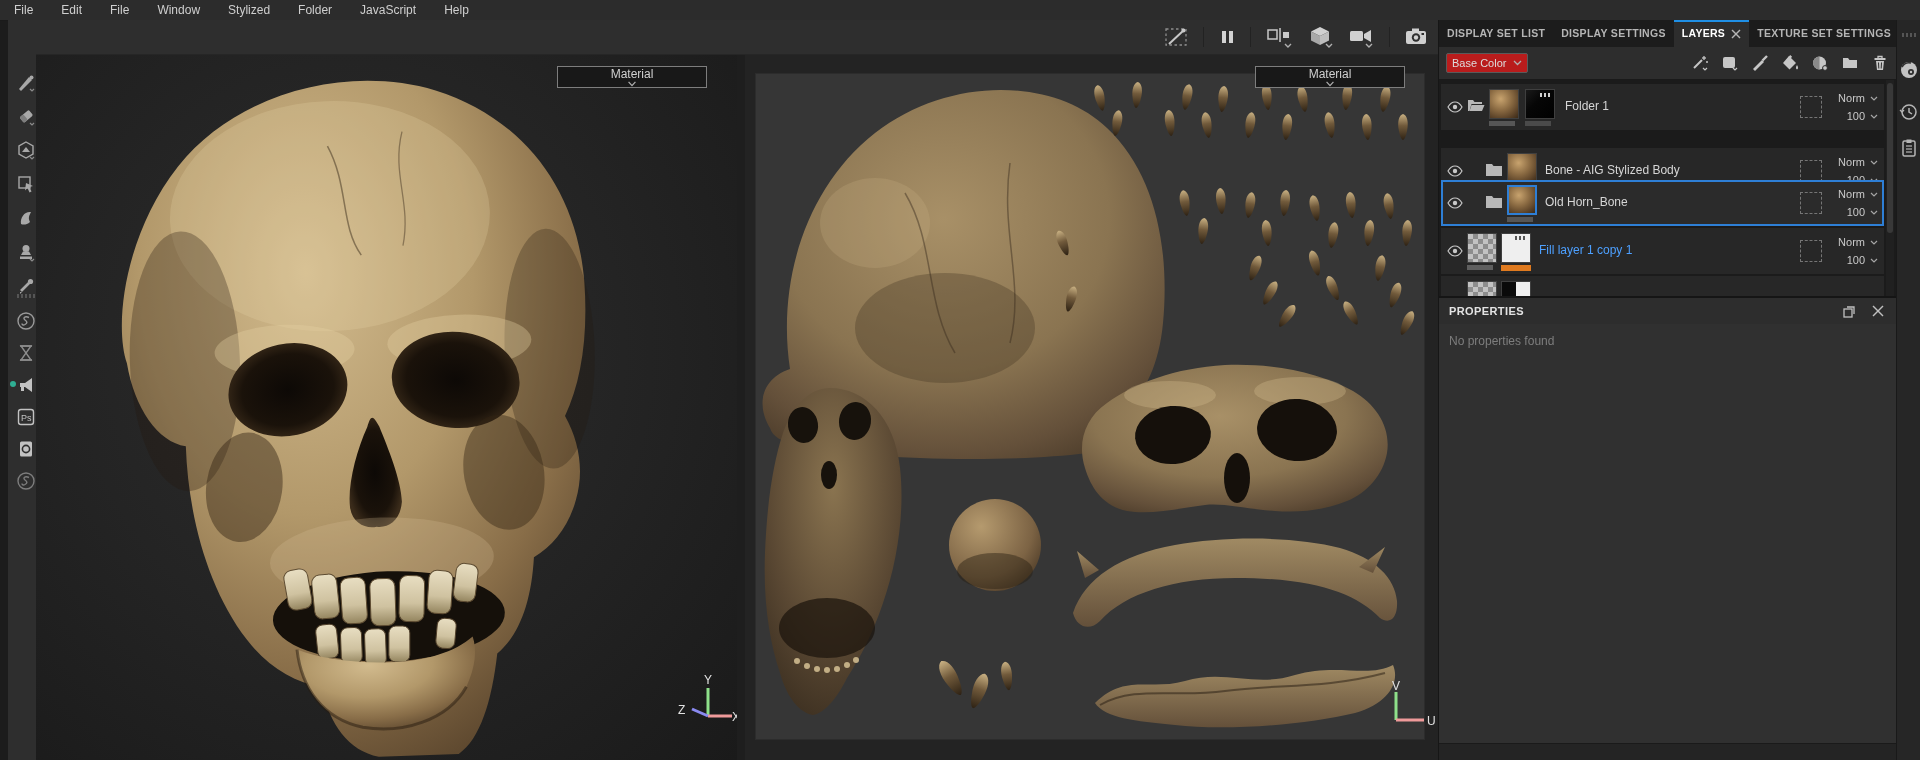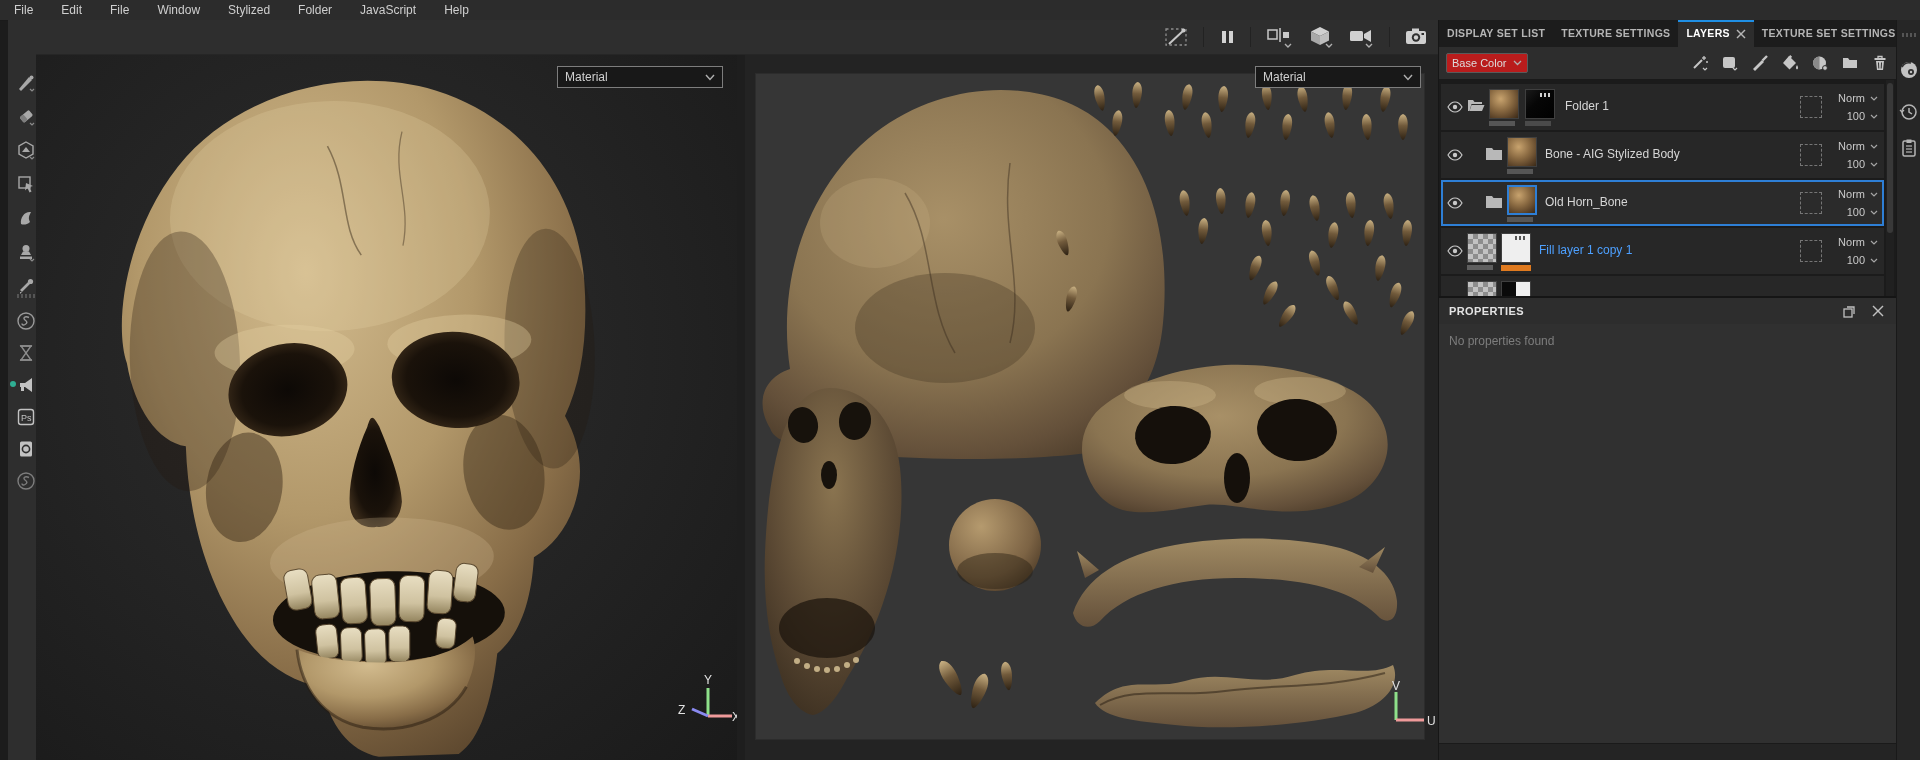--- a/index.html
+++ b/index.html
@@ -26,22 +26,22 @@
   .vt-icon{display:flex;align-items:center;justify-content:center;}
   .vt-sep{width:1px;height:20px;background:#222;margin:0 2px;}
 
   
   #panel3d{left:36px;top:55px;width:701px;height:705px;
            background:radial-gradient(ellipse at 45% 42%, #2d2d2d 0%, #242424 50%, #1a1a1a 100%);}
   #divider{left:737px;top:55px;width:8px;height:705px;background:#1e1e1e;}
   #panel2d{left:745px;top:55px;width:693px;height:705px;background:#232323;}
   #canvas2d{left:10px;top:18px;width:670px;height:667px;background:#363636;box-shadow:inset 0 0 0 1px #2c2c2c;}
 
-  .vp-select{height:22px;width:166px;background:#181818;border:1px solid #7d7d7d;box-sizing:border-box;
-             display:flex;align-items:center;justify-content:space-between;padding:0 7px;font-size:12px;color:#d0d0d0;}
+  .vp-select{height:22px;width:150px;background:#181818;border:1px solid #7d7d7d;box-sizing:border-box;
+             display:flex;align-items:center;justify-content:space-between;padding:0 7px;font-size:12px;color:#d0d0d0;flex-direction:column;}
 
   .gizmo-label{font-size:12px;fill:#e2e2e2;}
 
   
   #right-panel{left:1438px;top:20px;width:458px;height:740px;background:#282828;border-left:1px solid #161616;box-sizing:border-box;}
   #tabbar{position:absolute;left:0;top:0;right:0;height:27px;background:#1c1c1c;display:flex;}
   .tab{padding:0 8px;line-height:27px;font-size:10.5px;font-weight:bold;letter-spacing:.3px;color:#b5b5b5;
        display:flex;align-items:center;gap:6px;white-space:nowrap;}
   .tab.active{background:#2d2d2d;color:#ffffff;box-shadow:inset 0 2px 0 #1f8fe5;}
 
@@ -477,21 +477,21 @@
     <text class="gizmo-label" x="51" y="45">U</text>
   </svg>
 </div>
 
 <div id="right-panel" class="abs">
   <div id="tabbar">
     <div class="tab">
         <span>DISPLAY SET LIST</span>
       </div>
     <div class="tab">
-        <span>TEXTURE SETTINGS</span>
+        <span>DISPLAY SETTINGS</span>
       </div>
     <div class="tab active">
       <span>LAYERS</span>
       <svg width="10" height="10" viewBox="0 0 10 10">
           <line x1="1" y1="1" x2="9" y2="9" stroke="#b5b5b5" stroke-width="1.4"></line>
           <line x1="9" y1="1" x2="1" y2="9" stroke="#b5b5b5" stroke-width="1.4"></line>
         </svg>
     </div>
     <div class="tab">
         <span>TEXTURE SET SETTINGS</span>
@@ -575,21 +575,21 @@
           </div>
         <div class="mline">
             <span>100</span>
             <svg width="8" height="5" viewBox="0 0 8 5">
               <polyline points="1,1 4,4 7,1" fill="none" stroke="#a5a5a5" stroke-width="1.2"></polyline>
             </svg>
           </div>
       </div>
     </div>
 
-    <div class="lrow" style="top:52px">
+    <div class="lrow" style="top:68px">
       <span class="eye">
           <svg width="16" height="16" viewBox="0 0 16 16">
             <path d="M1,8 C3,4.5 6,3 8,3 C10,3 13,4.5 15,8 C13,11.5 10,13 8,13 C6,13 3,11.5 1,8 Z" fill="none" stroke="#c8c8c8" stroke-width="1.2"></path>
             <circle cx="8" cy="8" r="2.2" fill="#c8c8c8"></circle>
           </svg>
         </span>
       <span class="fold-ico" style="left:44px">
           <svg width="18" height="15" viewBox="0 0 18 15">
             <path d="M1,2 h6 l1.5,2 H17 v10 H1 Z" fill="#b8b8b8"></path>
           </svg>

